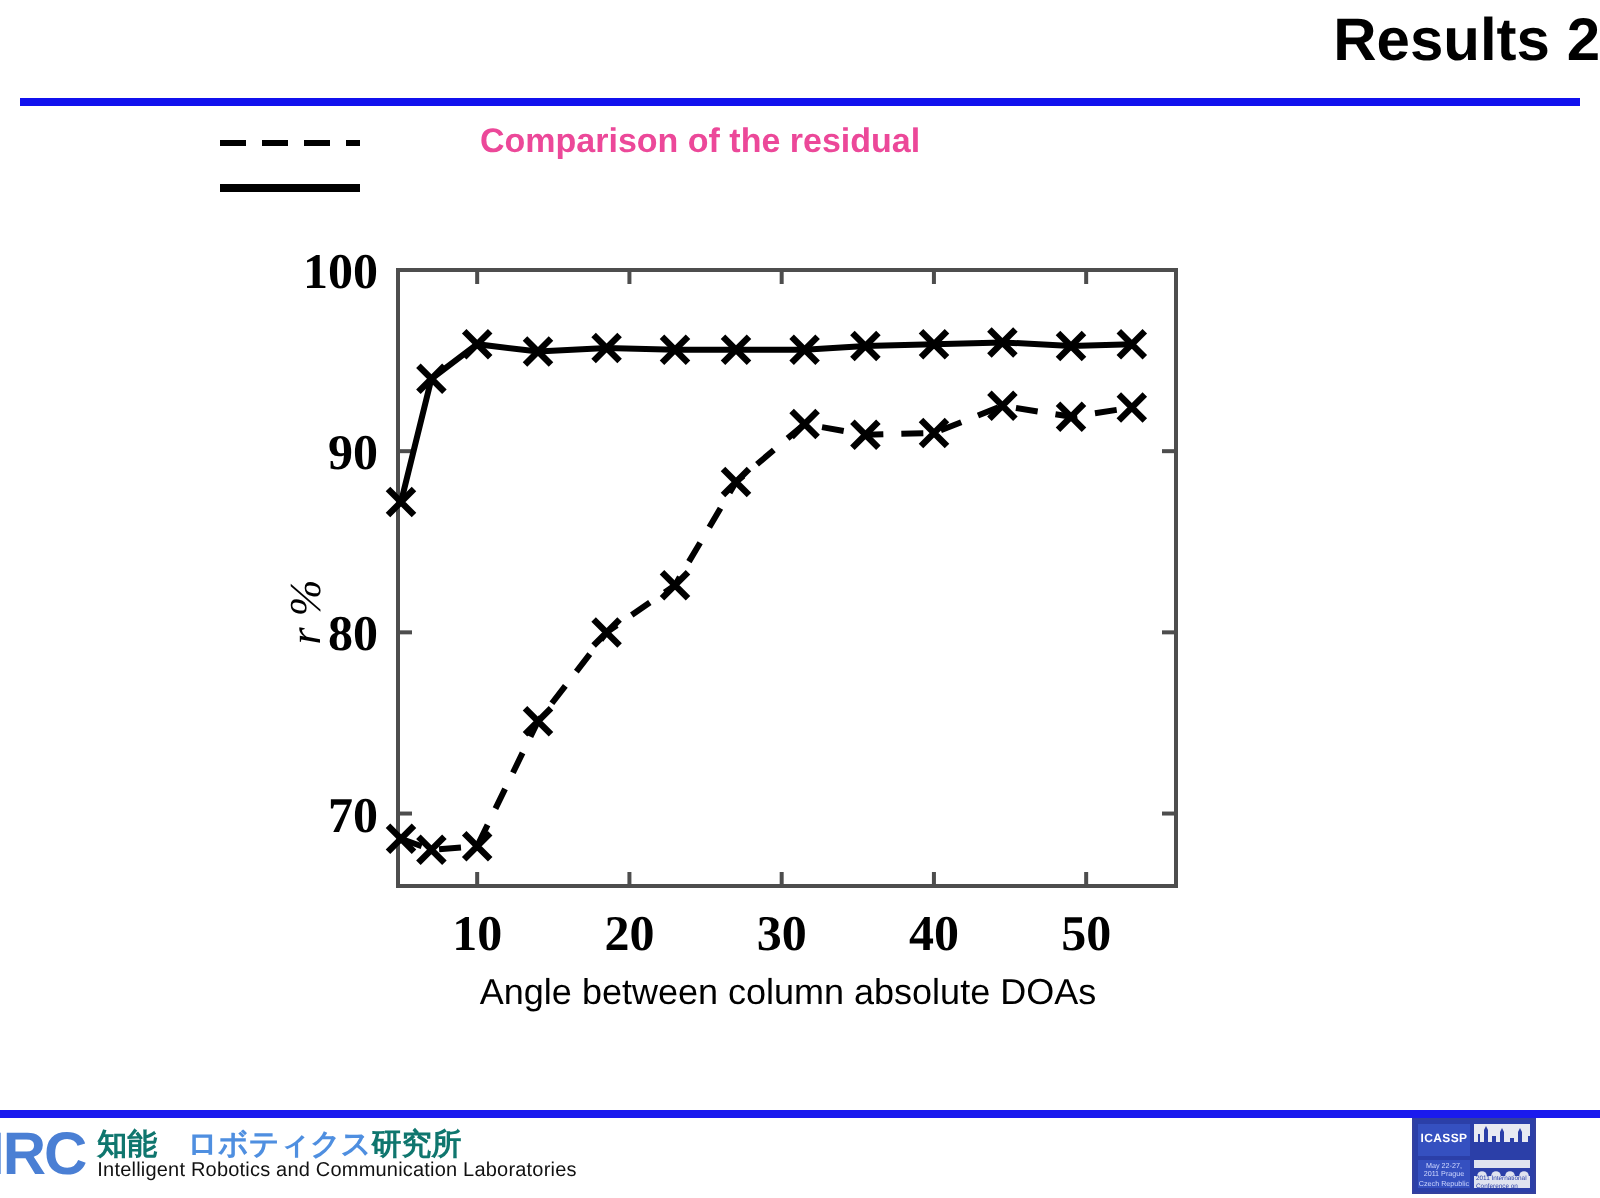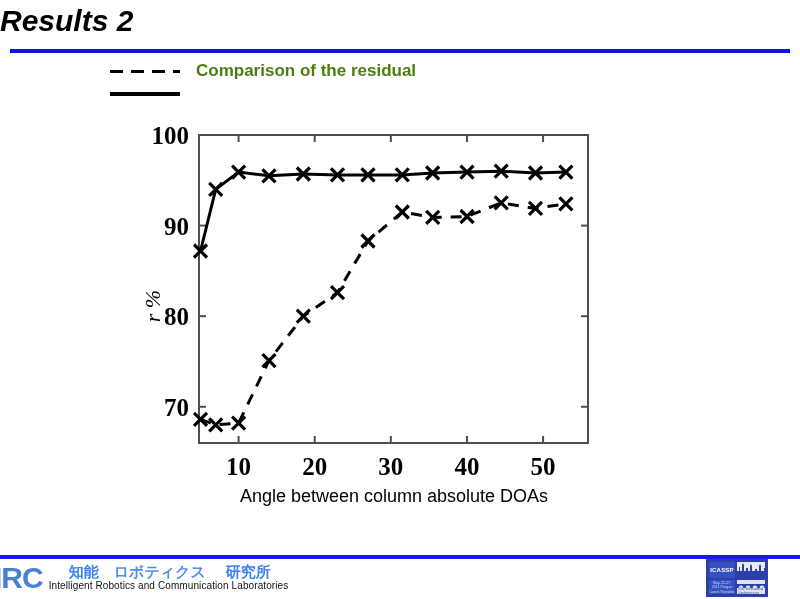--- a/index.html
+++ b/index.html
@@ -14,26 +14,25 @@
     overflow: hidden;
     position: relative;
   }
 
   
   .slide-title {
     position: absolute;
     left: 0;
     top: 4px;
     width: 800px;
-    text-align: left;
+    text-align: right;
     font-size: 30px;
     font-weight: bold;
     color: #000000;
     letter-spacing: 0px;
-    font-style: italic;
   }
   .title-rule {
     position: absolute;
     left: 10px;
     top: 49px;
     width: 780px;
     height: 4px;
     background: #1111ee;
   }
 
@@ -62,23 +61,24 @@
     background: #000;
   }
   .legend-key.dashed .seg:nth-child(1) { left: 0px;  width: 13px; }
   .legend-key.dashed .seg:nth-child(2) { left: 21px; width: 13px; }
   .legend-key.dashed .seg:nth-child(3) { left: 42px; width: 13px; }
   .legend-key.dashed .seg:nth-child(4) { left: 63px; width: 7px; }
   .legend-key.solid .seg:nth-child(1) { left: 0px; width: 70px; height: 4px; }
   .legend-label {
     font-size: 17px;
     font-weight: bold;
-    color: #4d7c0f;
+    color: #ec4899;
     white-space: nowrap;
     padding-left: 8px;
+    margin-left: 44px;
   }
 
   
   .plot-wrap {
     position: absolute;
     left: 0px;
     top: 110px;
     width: 800px;
     height: 420px;
   }
@@ -133,21 +133,21 @@
     margin-left: 6px;
     margin-top: 1px;
   }
   .irc-jp {
     font-size: 15px;
     font-weight: bold;
     line-height: 16px;
     white-space: nowrap;
     font-family: "DejaVu Sans", sans-serif;
   }
-  .irc-jp .k { color: #3b82f6; margin-left: 20px; }
+  .irc-jp .k { color: #0f766e; }
   .irc-jp .b { color: #4f8fe0; padding-left: 15px; }
   .irc-en {
     font-size: 10px;
     line-height: 12px;
     color: #111;
     white-space: nowrap;
     letter-spacing: 0.1px;
     font-family: "Liberation Sans", sans-serif;
   }
 

